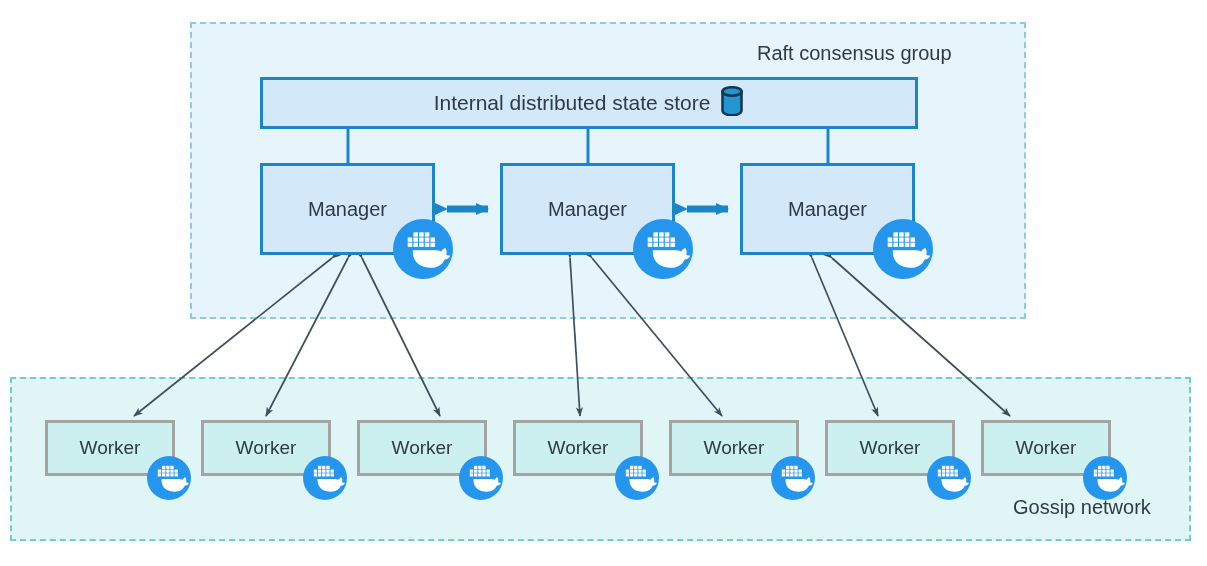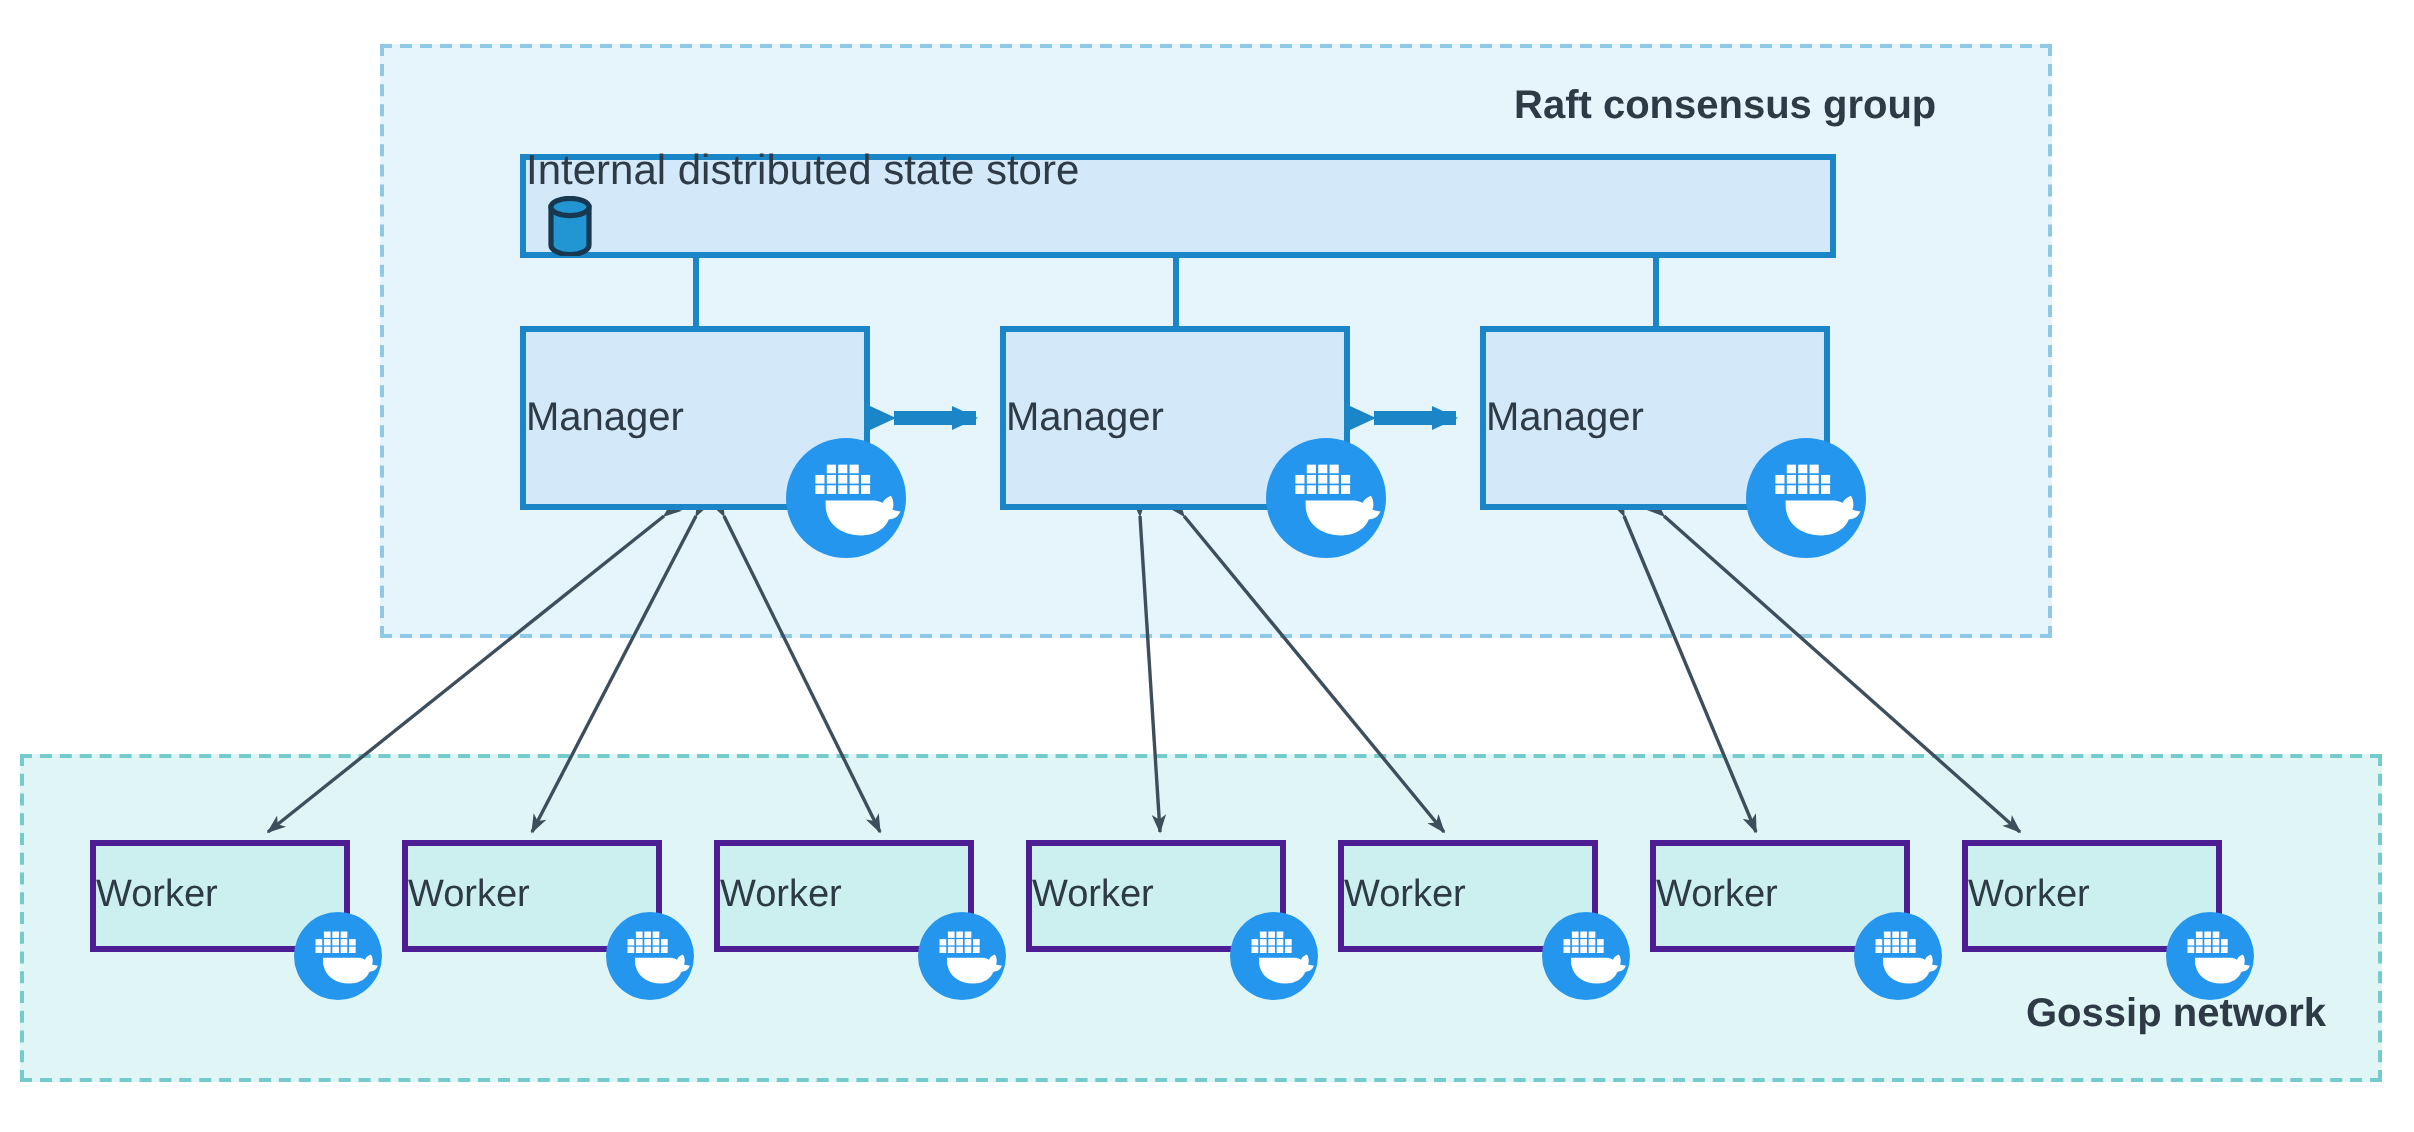--- a/index.html
+++ b/index.html
@@ -49,54 +49,53 @@
     height: 164px;
     background: #e0f6f6;
     border: 2px dashed #74cbcb;
   }
   .group-label {
     position: absolute;
     font-size: 20px;
     color: #2e3b47;
     white-space: nowrap;
     z-index: 4;
-    font-weight: bold;
   }
   #raft-label { left: 757px; top: 42px; }
   #gossip-label { left: 1013px; top: 496px; }
 
   
   .node {
     position: absolute;
     box-sizing: border-box;
     display: flex;
+    align-items: center;
     justify-content: center;
     z-index: 3;
-    flex-direction: column;
   }
   .node-label {
     color: #2e3b47;
     white-space: nowrap;
   }
   .store-box {
     border: 3px solid #1a86c8;
     background: #d3e9fa;
   }
   .store-box .node-label {
     font-size: 21px;
   }
   .manager-box {
     border: 3px solid #1a86c8;
     background: #d3e9fa;
   }
   .manager-box .node-label {
     font-size: 20px;
   }
   .worker-box {
-    border: 3px solid #4c1d95;
+    border: 3px solid #a3a3a3;
     background: #ccefef;
   }
   .worker-box .node-label {
     font-size: 19px;
   }
 
   
   .docker-badge {
     position: absolute;
     z-index: 6;

